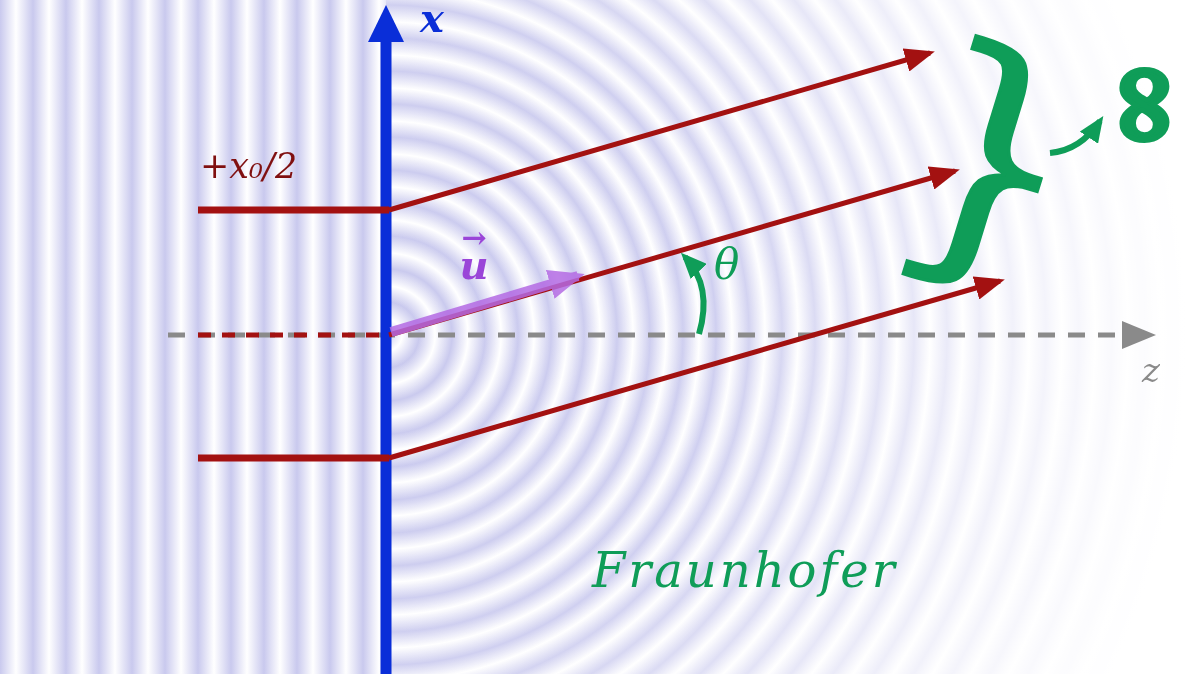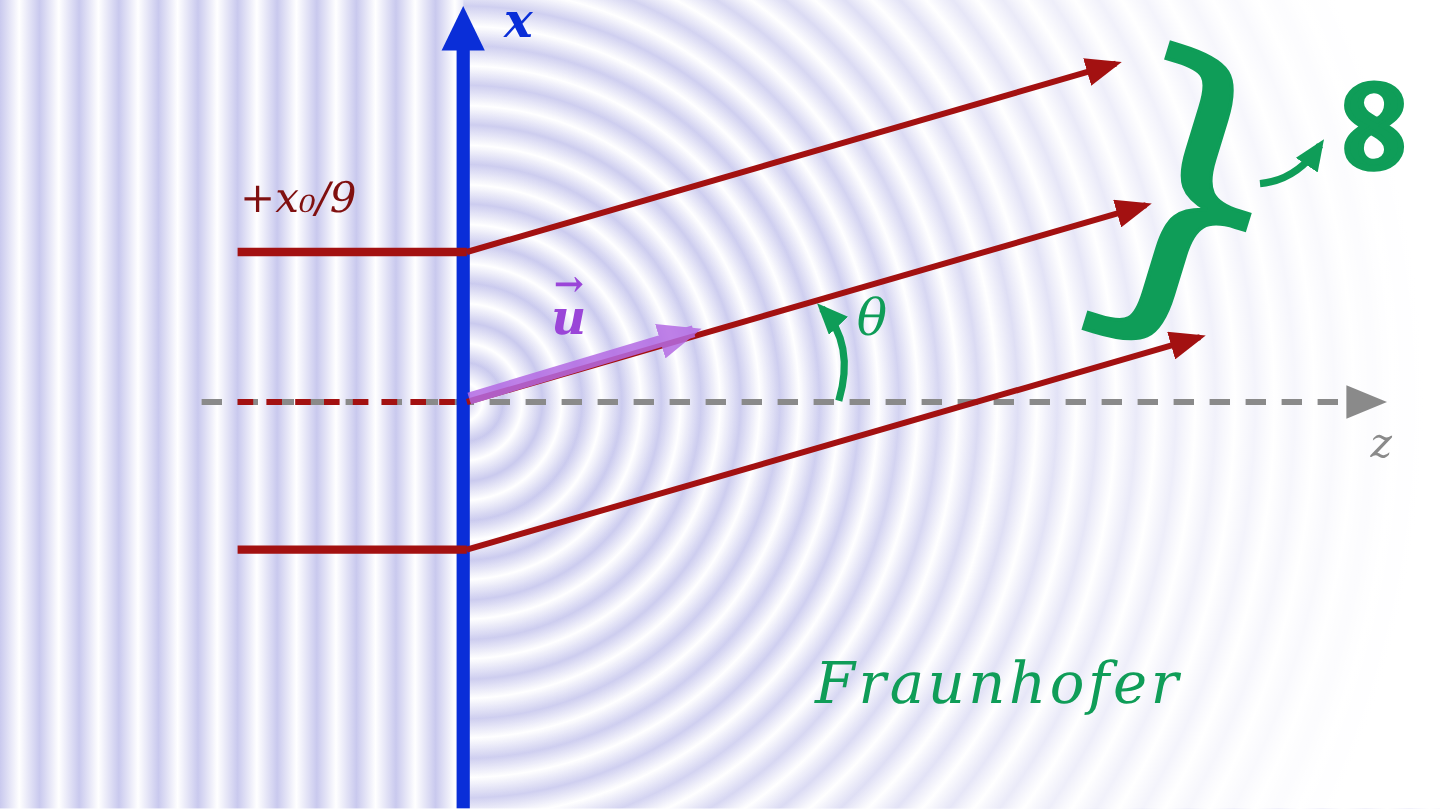--- a/index.html
+++ b/index.html
@@ -43,21 +43,21 @@
   .theta-arc, .brace-arrow { stroke: var(--accent-green); stroke-width: 6; fill: none; }
   .f-green  { fill: var(--accent-green); }
 
   
   .lbl { position: absolute; font-style: italic; white-space: nowrap; }
   .x-lbl     { left: 420px; top: -6px;  font-size: 40px; font-weight: bold; color: var(--axis-blue); }
   .z-lbl     { left: 1142px; top: 350px; font-size: 34px; color: var(--axis-gray); }
   .slit-top-lbl { left: 200px; top: 146px; font-size: 35px; color: var(--slit-label-red); }
   .slit-bot-lbl { left: 196px; top: 466px; font-size: 35px; color: var(--slit-label-red); }
   .theta-lbl { left: 714px; top: 240px; font-size: 42px; color: var(--accent-green); }
-  .fraunhofer{ left: 622px; top: 542px; width: 420px; text-align: center;
+  .fraunhofer{ left: 592px; top: 542px; width: 420px; 
                font-size: 48px; letter-spacing: 3px; color: var(--accent-green); }
 
   .u-label { position: absolute; left: 452px; top: 230px; width: 44px;
              text-align: center; color: var(--purple-label); }
   .u-arrow { display: block; font-size: 30px; line-height: 16px; font-weight: bold;
              font-style: normal; }
   .u-char  { display: block; font-size: 40px; line-height: 38px; font-weight: bold;
              font-style: italic; }
 
   .brace {
@@ -115,21 +115,21 @@
     <line x1="391" y1="332" x2="578" y2="276" class="uvec" marker-end="url(#ar-purple)"></line>
 
     <path d="M 699 334 C 708 303 704 277 685 257" class="theta-arc" marker-end="url(#ar-green)"></path>
 
     <path d="M 1050 153 C 1072 151 1088 139 1100 121" class="brace-arrow" marker-end="url(#ar-green)"></path>
   </svg>
 
   <div class="lbl x-lbl">x</div>
   <div class="lbl z-lbl">z</div>
 
-  <div class="lbl slit-top-lbl">+x₀/9</div>
+  <div class="lbl slit-top-lbl">+x₀/2</div>
 
   <div class="u-label">
     <span class="u-arrow">→</span>
     <span class="u-char">u</span>
   </div>
 
   <div class="lbl theta-lbl">θ</div>
 
   <div class="brace">}</div>
   <div class="infinity">∞</div>

